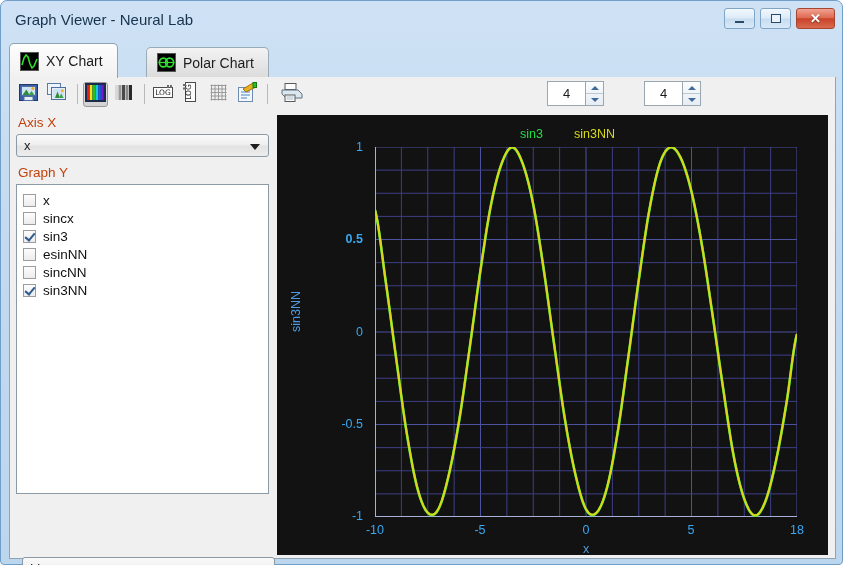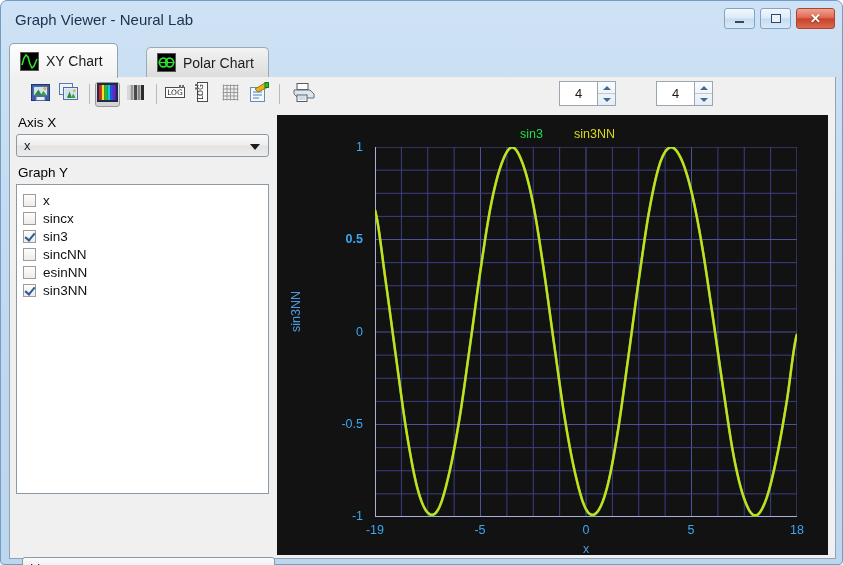--- a/index.html
+++ b/index.html
@@ -58,21 +58,21 @@
   }
   .tab-icon{width:19px;height:19px;background:#000;border:1px solid #555;box-sizing:border-box;display:block;}
   
   .client{
     position:absolute;left:8px;top:76px;width:827px;height:482px;
     box-sizing:border-box;
     background:#f0f0f0;border:1px solid #8fa3b2;border-top:none;
   }
   
   .toolbar{
-    position:absolute;left:12px;top:0;width:699px;height:34px;
+    position:absolute;left:0;top:0;width:699px;height:34px;
     display:flex;align-items:center;padding-left:6px;box-sizing:border-box;
   }
   .tb-btn{
     width:25px;height:25px;margin-right:3px;
     display:flex;align-items:center;justify-content:center;
     box-sizing:border-box;border:1px solid transparent;border-radius:2px;
   }
   .tb-btn.pressed{
     border:1px solid #9a9a9a;border-radius:3px;
     background:linear-gradient(to bottom,#e4e4e4,#d2d2d2);
@@ -91,21 +91,21 @@
     border:1px solid #9aa7b0;
     display:flex;flex-direction:column;
     background:linear-gradient(to bottom,#fbfcfd,#e6edf4);
   }
   .spin-half{flex:1;display:flex;align-items:center;justify-content:center;}
   .spin-half+.spin-half{border-top:1px solid #bcc8d2;}
   .tri-up{width:0;height:0;border-left:4px solid transparent;border-right:4px solid transparent;border-bottom:4px solid #3f6a9c;}
   .tri-dn{width:0;height:0;border-left:4px solid transparent;border-right:4px solid transparent;border-top:4px solid #3f6a9c;}
   
   .leftpane{position:absolute;left:6px;top:38px;width:257px;height:440px;}
-  .field-label{font-size:13.5px;color:#000000;margin:0 0 4px 2px;}
+  .field-label{font-size:13.5px;color:#c2410c;margin:0 0 4px 2px;}
   .combo{
     width:253px;height:23px;box-sizing:border-box;
     border:1px solid #8c9aa5;border-radius:3px;
     background:linear-gradient(to bottom,#fafafa 0%,#eeeeee 48%,#e2e2e2 52%,#ededed 100%);
     display:flex;align-items:center;position:relative;
     font-size:13px;color:#1a1a1a;padding-left:7px;
   }
   .combo-arrow{
     position:absolute;right:8px;top:9px;width:0;height:0;
     border-left:5px solid transparent;border-right:5px solid transparent;border-top:6px solid #1c1c1c;
@@ -352,25 +352,25 @@
         <div class="lb-item">
           <span class="cb"></span>
           <span class="lb-label">sincx</span>
         </div>
         <div class="lb-item">
           <span class="cb checked"></span>
           <span class="lb-label">sin3</span>
         </div>
         <div class="lb-item">
           <span class="cb"></span>
+          <span class="lb-label">esinNN</span>
+        </div>
+        <div class="lb-item">
+          <span class="cb"></span>
           <span class="lb-label">sincNN</span>
-        </div>
-        <div class="lb-item">
-          <span class="cb"></span>
-          <span class="lb-label">esinNN</span>
         </div>
         <div class="lb-item">
           <span class="cb checked"></span>
           <span class="lb-label">sin3NN</span>
         </div>
       </div>
 
       <div class="bottomcombo">
         <div class="combo">
           <span>Line</span>
@@ -436,21 +436,21 @@
             <polyline points="0.00,62.90 0.70,65.52 1.41,68.68 2.11,72.31 2.81,76.37 3.52,80.80 4.22,85.53 4.92,90.53 5.63,95.72 6.33,101.06 7.03,106.48 7.74,111.95 8.44,117.38 9.14,122.75 9.85,127.97 10.55,133.02 11.25,137.98 11.96,143.02 12.66,148.12 13.36,153.27 14.07,158.47 14.77,163.70 15.47,168.95 16.18,174.22 16.88,179.50 17.58,184.77 18.29,190.02 18.99,195.25 19.69,200.45 20.40,205.61 21.10,210.72 21.80,215.82 22.51,220.96 23.21,226.14 23.91,231.33 24.62,236.53 25.32,241.70 26.02,246.85 26.73,251.96 27.43,257.01 28.13,261.99 28.84,266.88 29.54,271.66 30.24,276.34 30.95,280.88 31.65,285.27 32.35,289.56 33.06,293.81 33.76,297.99 34.46,302.10 35.17,306.13 35.87,310.08 36.57,313.93 37.28,317.68 37.98,321.31 38.68,324.82 39.39,328.20 40.09,331.43 40.79,334.52 41.50,337.45 42.20,340.22 42.90,342.82 43.61,345.30 44.31,347.64 45.01,349.85 45.72,351.92 46.42,353.87 47.12,355.68 47.83,357.37 48.53,358.92 49.23,360.35 49.94,361.64 50.64,362.81 51.34,363.85 52.05,364.77 52.75,365.56 53.45,366.23 54.16,366.78 54.86,367.20 55.56,367.50 56.27,367.68 56.97,367.72 57.67,367.64 58.38,367.42 59.08,367.07 59.78,366.59 60.49,365.96 61.19,365.20 61.89,364.29 62.60,363.24 63.30,362.04 64.00,360.68 64.71,359.15 65.41,357.45 66.11,355.59 66.82,353.59 67.52,351.45 68.22,349.18 68.93,346.79 69.63,344.28 70.33,341.68 71.04,338.98 71.74,336.20 72.44,333.35 73.15,330.43 73.85,327.45 74.55,324.39 75.26,321.23 75.96,317.97 76.66,314.61 77.37,311.16 78.07,307.61 78.77,303.97 79.48,300.24 80.18,296.43 80.88,292.54 81.59,288.57 82.29,284.52 82.99,280.40 83.70,276.21 84.40,271.95 85.10,267.59 85.81,263.09 86.51,258.48 87.21,253.75 87.92,248.94 88.62,244.05 89.32,239.09 90.03,234.08 90.73,229.03 91.43,223.96 92.14,218.87 92.84,213.79 93.54,208.72 94.25,203.69 94.95,198.69 95.65,193.69 96.36,188.63 97.06,183.52 97.76,178.38 98.47,173.21 99.17,168.04 99.87,162.86 100.58,157.70 101.28,152.56 101.98,147.45 102.69,142.39 103.39,137.39 104.09,132.45 104.80,127.60 105.50,122.84 106.20,118.12 106.91,113.40 107.61,108.69 108.31,103.99 109.02,99.33 109.72,94.72 110.42,90.16 111.13,85.68 111.83,81.28 112.53,76.97 113.24,72.78 113.94,68.71 114.64,64.77 115.35,60.98 116.05,57.35 116.75,53.86 117.46,50.48 118.16,47.20 118.86,44.04 119.57,40.99 120.27,38.04 120.97,35.21 121.68,32.48 122.38,29.87 123.08,27.36 123.79,24.96 124.49,22.67 125.19,20.49 125.90,18.43 126.60,16.46 127.30,14.60 128.01,12.81 128.71,11.11 129.41,9.51 130.12,8.01 130.82,6.62 131.52,5.34 132.23,4.19 132.93,3.17 133.63,2.29 134.34,1.55 135.04,0.96 135.74,0.54 136.45,0.27 137.15,0.18 137.85,0.27 138.56,0.54 139.26,0.96 139.96,1.55 140.67,2.29 141.37,3.17 142.07,4.19 142.78,5.34 143.48,6.62 144.18,8.01 144.89,9.51 145.59,11.11 146.29,12.81 147.00,14.60 147.70,16.46 148.40,18.43 149.11,20.49 149.81,22.67 150.51,24.96 151.22,27.36 151.92,29.87 152.62,32.48 153.33,35.21 154.03,38.04 154.73,40.99 155.44,44.04 156.14,47.20 156.84,50.48 157.55,53.86 158.25,57.35 158.95,60.98 159.66,64.77 160.36,68.71 161.06,72.78 161.77,76.97 162.47,81.28 163.17,85.68 163.88,90.16 164.58,94.72 165.28,99.33 165.99,103.99 166.69,108.69 167.39,113.40 168.10,118.12 168.80,122.84 169.50,127.60 170.21,132.45 170.91,137.39 171.61,142.39 172.32,147.45 173.02,152.56 173.72,157.70 174.43,162.86 175.13,168.04 175.83,173.21 176.54,178.38 177.24,183.52 177.94,188.63 178.65,193.69 179.35,198.69 180.05,203.69 180.76,208.72 181.46,213.79 182.16,218.87 182.87,223.96 183.57,229.03 184.27,234.08 184.98,239.09 185.68,244.05 186.38,248.94 187.09,253.75 187.79,258.48 188.49,263.09 189.20,267.59 189.90,271.95 190.60,276.21 191.31,280.40 192.01,284.52 192.71,288.57 193.42,292.54 194.12,296.43 194.82,300.24 195.53,303.97 196.23,307.61 196.93,311.16 197.64,314.61 198.34,317.97 199.04,321.23 199.75,324.39 200.45,327.45 201.15,330.43 201.86,333.35 202.56,336.20 203.26,338.98 203.97,341.68 204.67,344.28 205.37,346.79 206.08,349.18 206.78,351.45 207.48,353.59 208.19,355.59 208.89,357.45 209.59,359.15 210.30,360.68 211.00,362.05 211.70,363.24 212.41,364.29 213.11,365.20 213.81,365.96 214.52,366.59 215.22,367.07 215.92,367.42 216.63,367.64 217.33,367.72 218.03,367.68 218.74,367.50 219.44,367.20 220.14,366.78 220.85,366.23 221.55,365.56 222.25,364.77 222.96,363.85 223.66,362.81 224.36,361.64 225.07,360.35 225.77,358.92 226.47,357.37 227.18,355.68 227.88,353.87 228.58,351.92 229.29,349.85 229.99,347.64 230.69,345.30 231.40,342.82 232.10,340.21 232.80,337.45 233.51,334.52 234.21,331.43 234.91,328.20 235.62,324.82 236.32,321.31 237.02,317.68 237.73,313.93 238.43,310.08 239.13,306.13 239.84,302.10 240.54,297.99 241.24,293.81 241.95,289.56 242.65,285.27 243.35,280.88 244.06,276.34 244.76,271.66 245.46,266.88 246.17,261.99 246.87,257.01 247.57,251.96 248.28,246.85 248.98,241.70 249.68,236.53 250.39,231.33 251.09,226.14 251.79,220.96 252.50,215.82 253.20,210.72 253.90,205.61 254.61,200.45 255.31,195.25 256.01,190.02 256.72,184.76 257.42,179.49 258.12,174.21 258.83,168.94 259.53,163.69 260.23,158.46 260.94,153.26 261.64,148.11 262.34,143.01 263.05,137.98 263.75,133.01 264.45,128.08 265.16,123.12 265.86,118.16 266.56,113.20 267.27,108.27 267.97,103.36 268.67,98.51 269.38,93.72 270.08,89.01 270.78,84.38 271.49,79.86 272.19,75.45 272.89,71.18 273.60,67.05 274.30,63.08 275.00,59.24 275.71,55.47 276.41,51.78 277.11,48.19 277.82,44.69 278.52,41.30 279.22,38.02 279.93,34.85 280.63,31.81 281.33,28.89 282.04,26.11 282.74,23.47 283.44,20.98 284.15,18.64 284.85,16.46 285.55,14.44 286.26,12.56 286.96,10.83 287.66,9.23 288.37,7.78 289.07,6.45 289.77,5.26 290.48,4.20 291.18,3.27 291.88,2.46 292.59,1.77 293.29,1.20 293.99,0.75 294.70,0.41 295.40,0.19 296.10,0.08 296.81,0.12 297.51,0.30 298.21,0.60 298.92,1.03 299.62,1.59 300.32,2.26 301.03,3.04 301.73,3.93 302.43,4.93 303.14,6.02 303.84,7.21 304.54,8.48 305.25,9.84 305.95,11.29 306.65,12.82 307.36,14.45 308.06,16.19 308.76,18.03 309.47,19.97 310.17,22.00 310.87,24.14 311.58,26.37 312.28,28.69 312.98,31.11 313.69,33.63 314.39,36.23 315.09,38.93 315.80,41.71 316.50,44.58 317.20,47.56 317.91,50.65 318.61,53.85 319.31,57.15 320.02,60.54 320.72,64.03 321.42,67.61 322.13,71.27 322.83,75.01 323.53,78.82 324.24,82.70 324.94,86.64 325.64,90.64 326.35,94.69 327.05,98.79 327.75,102.97 328.46,107.25 329.16,111.63 329.86,116.11 330.57,120.65 331.27,125.27 331.97,129.94 332.68,134.66 333.38,139.42 334.08,144.20 334.79,149.00 335.49,153.81 336.19,158.61 336.90,163.40 337.60,168.16 338.30,172.94 339.01,177.76 339.71,182.63 340.41,187.53 341.12,192.45 341.82,197.39 342.52,202.33 343.23,207.28 343.93,212.22 344.63,217.14 345.34,222.04 346.04,226.91 346.74,231.74 347.45,236.52 348.15,241.24 348.85,245.96 349.56,250.73 350.26,255.52 350.96,260.33 351.67,265.13 352.37,269.91 353.07,274.64 353.78,279.32 354.48,283.92 355.18,288.43 355.89,292.82 356.59,297.09 357.29,301.21 358.00,305.17 358.70,308.95 359.40,312.58 360.11,316.10 360.81,319.51 361.51,322.82 362.22,326.01 362.92,329.09 363.62,332.07 364.33,334.92 365.03,337.67 365.73,340.30 366.44,342.81 367.14,345.21 367.84,347.49 368.55,349.65 369.25,351.69 369.95,353.62 370.66,355.45 371.36,357.18 372.06,358.80 372.77,360.30 373.47,361.70 374.17,362.97 374.88,364.12 375.58,365.14 376.28,366.03 376.99,366.78 377.69,367.39 378.39,367.85 379.10,368.17 379.80,368.34 380.50,368.34 381.21,368.20 381.91,367.91 382.61,367.47 383.32,366.89 384.02,366.17 384.72,365.33 385.43,364.35 386.13,363.25 386.83,362.03 387.54,360.70 388.24,359.25 388.94,357.69 389.65,356.03 390.35,354.27 391.05,352.39 391.76,350.37 392.46,348.20 393.16,345.91 393.87,343.49 394.57,340.96 395.27,338.31 395.98,335.57 396.68,332.73 397.38,329.81 398.09,326.80 398.79,323.72 399.49,320.58 400.20,317.38 400.90,314.13 401.60,310.80 402.31,307.37 403.01,303.84 403.71,300.22 404.42,296.51 405.12,292.72 405.82,288.86 406.53,284.93 407.23,280.94 407.93,276.89 408.64,272.79 409.34,268.66 410.04,264.48 410.75,260.27 411.45,256.04 412.15,251.61 412.86,246.84 413.56,241.81 414.26,236.58 414.97,231.24 415.67,225.84 416.37,220.47 417.08,215.19 417.78,210.08 418.48,205.20 419.19,200.63 419.89,196.44 420.59,192.70 421.30,189.48 422.00,186.85" fill="none" stroke="#d8d819" stroke-width="2.2"></polyline>
           </svg>
       </div>
 
       <div class="tlabel" style="left:86px;top:25px;transform:translateX(-100%);">1</div>
       <div class="tlabel" style="left:86px;top:117px;transform:translateX(-100%);font-weight:bold;">0.5</div>
       <div class="tlabel" style="left:86px;top:210px;transform:translateX(-100%);">0</div>
       <div class="tlabel" style="left:86px;top:302px;transform:translateX(-100%);">-0.5</div>
       <div class="tlabel" style="left:86px;top:394px;transform:translateX(-100%);">-1</div>
 
-      <div class="tlabel" style="left:98px;top:408px;transform:translateX(-50%);">-19</div>
+      <div class="tlabel" style="left:98px;top:408px;transform:translateX(-50%);">-10</div>
       <div class="tlabel" style="left:203px;top:408px;transform:translateX(-50%);">-5</div>
       <div class="tlabel" style="left:309px;top:408px;transform:translateX(-50%);">0</div>
       <div class="tlabel" style="left:414px;top:408px;transform:translateX(-50%);">5</div>
       <div class="tlabel" style="left:520px;top:408px;transform:translateX(-50%);">18</div>
 
       <div class="axis-title" style="left:309px;top:427px;transform:translateX(-50%);">x</div>
       <div class="axis-title" style="left:12px;top:217px;transform:rotate(-90deg);transform-origin:left top;white-space:nowrap;">sin3NN</div>
     </div>
 
   </div>

